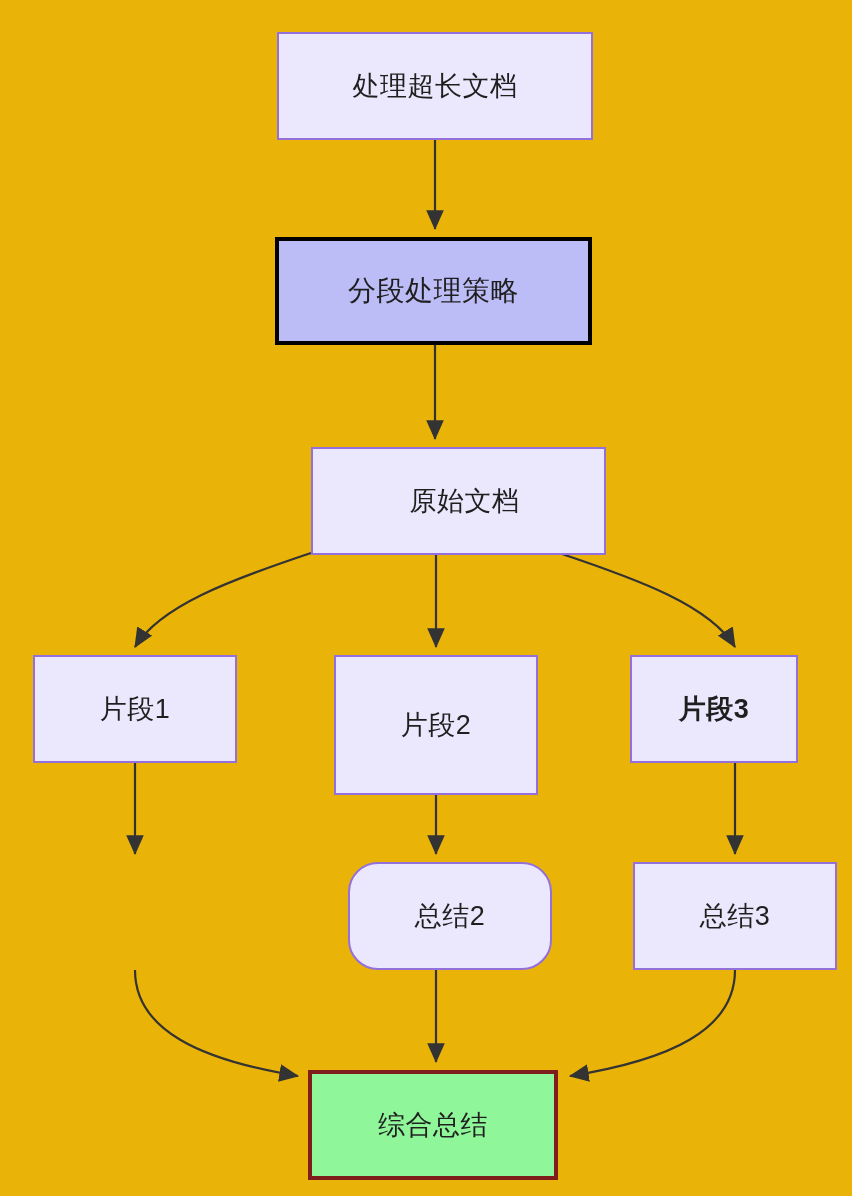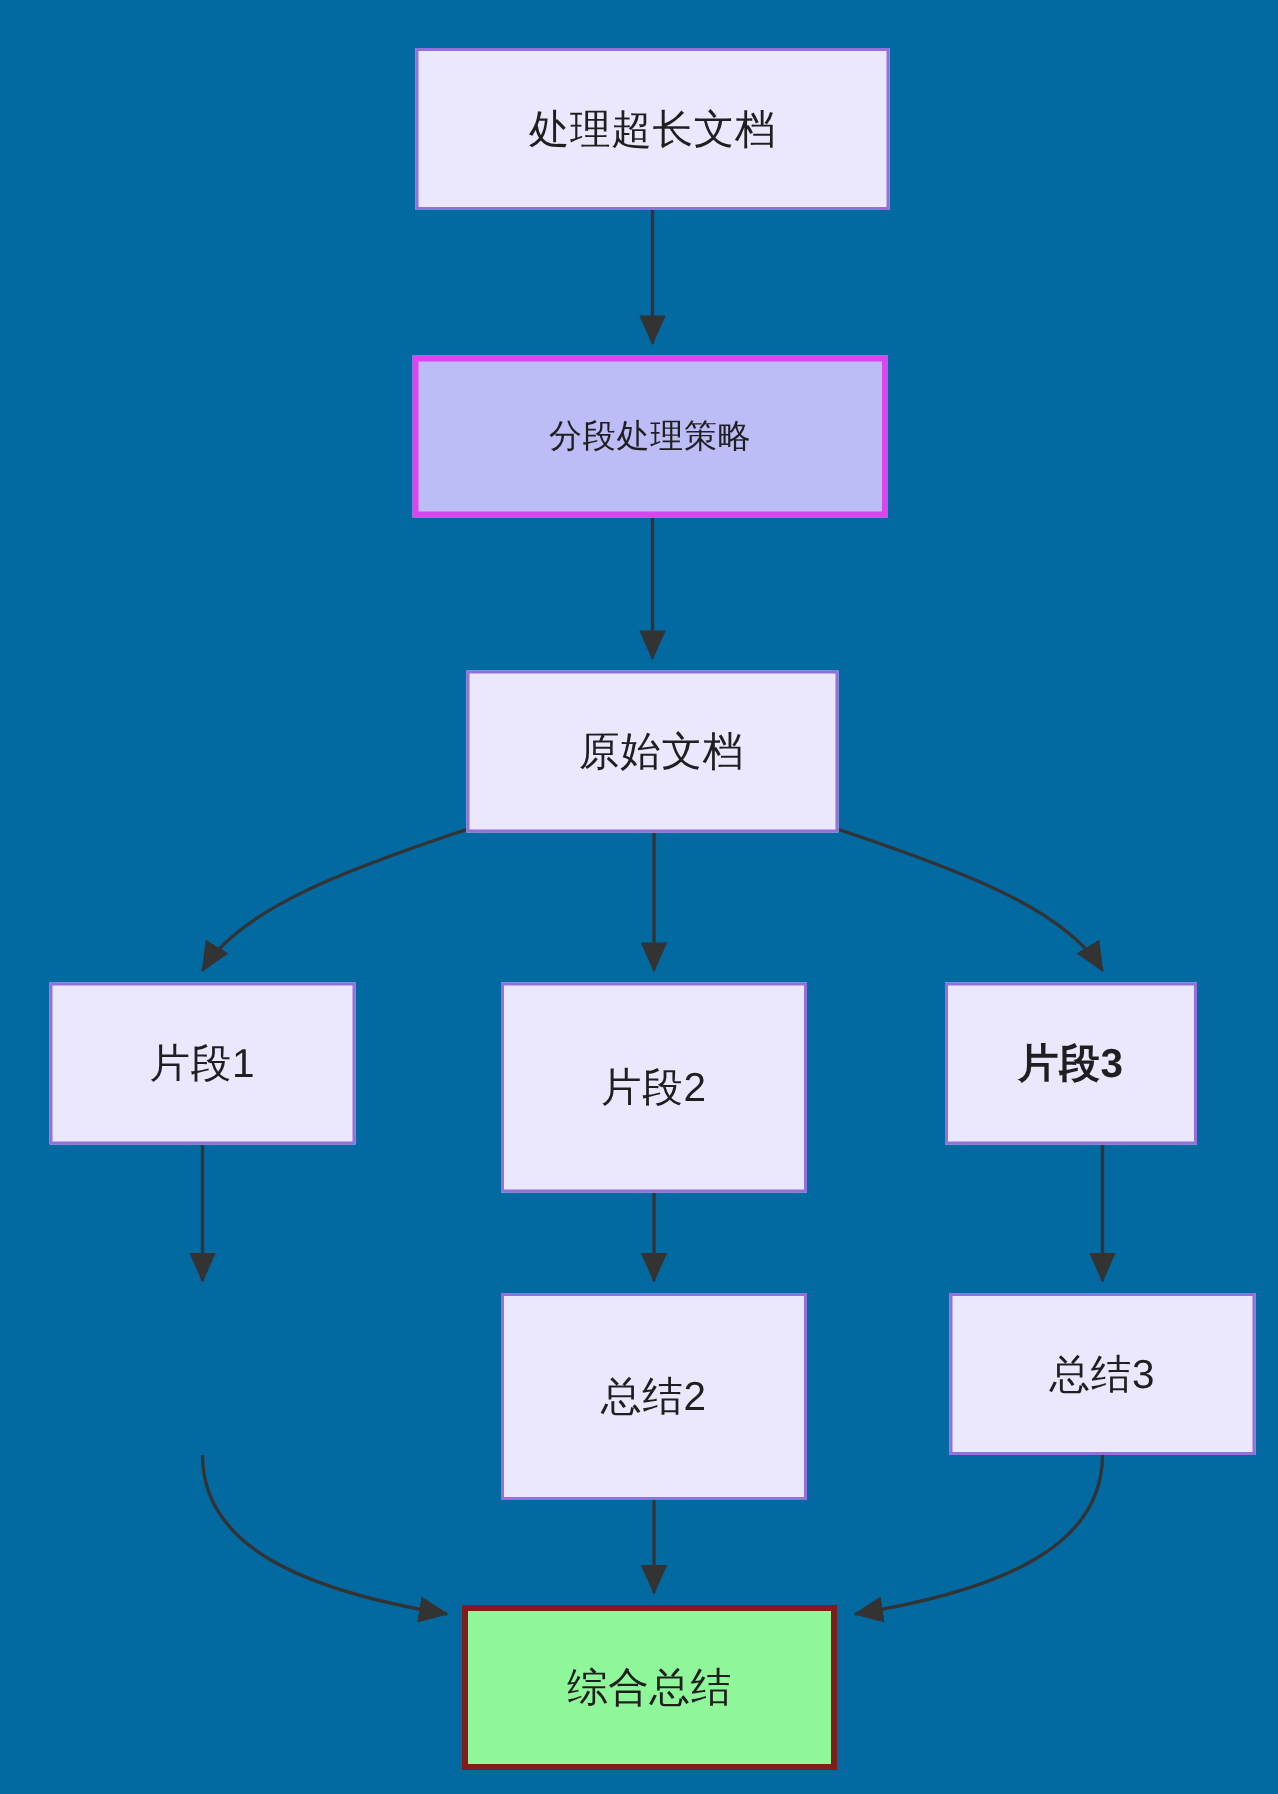--- a/index.html
+++ b/index.html
@@ -7,21 +7,21 @@
     padding: 0;
     background: #ffffff;
   }
   body {
     font-family: "Liberation Sans", "DejaVu Sans", sans-serif;
   }
   #diagram-canvas {
     position: relative;
     width: 852px;
     height: 1196px;
-    background: #0369a1;
+    background: #eab308;
     overflow: hidden;
   }
   #edge-layer {
     position: absolute;
     left: 0;
     top: 0;
     width: 852px;
     height: 1196px;
     pointer-events: none;
   }
@@ -43,22 +43,22 @@
   }
   
   .node.style-light {
     background: #ebe8fd;
     border: 2px solid #9370db;
     font-size: 27px;
   }
   
   .node.style-strategy {
     background: #bcbcf7;
-    border: 4px solid #d946ef;
-    font-size: 22px;
+    border: 4px solid #000000;
+    font-size: 28px;
   }
   
   .node.style-result {
     background: #8ff79a;
     border: 4px solid #7f1d1d;
     font-size: 27px;
   }
 </style>
 </head>
 <body>
@@ -87,38 +87,38 @@
   </svg>
 
   <div class="node style-light" style="left:277px; top:32px; width:316px; height:108px;">
     <span class="node-label">处理超长文档</span>
   </div>
 
   <div class="node style-strategy" style="left:275px; top:237px; width:317px; height:108px;">
     <span class="node-label">分段处理策略</span>
   </div>
 
-  <div class="node style-light" style="left:311px; top:447px; width:248px; height:108px;padding-left:12px;">
+  <div class="node style-light" style="left:311px; top:447px; width:295px; height:108px;padding-left:12px;">
     <span class="node-label">原始文档</span>
   </div>
 
   <div class="node style-light" style="left:33px; top:655px; width:204px; height:108px;text-align:center;">
     <span class="node-label">片段1</span>
   </div>
 
   <div class="node style-light" style="left:334px; top:655px; width:204px; height:140px;">
     <span class="node-label">片段2</span>
   </div>
 
   <div class="node style-light" style="left:630px; top:655px; width:168px; height:108px;font-weight:bold;">
     <span class="node-label">片段3</span>
   </div>
 
 
-  <div class="node style-light" style="left:334px; top:862px; width:204px; height:138px;">
+  <div class="node style-light" style="left:348px; top:862px; width:204px; height:108px;border-radius:30px;">
     <span class="node-label">总结2</span>
   </div>
 
   <div class="node style-light" style="left:633px; top:862px; width:204px; height:108px;">
     <span class="node-label">总结3</span>
   </div>
 
   <div class="node style-result" style="left:308px; top:1070px; width:250px; height:110px;">
     <span class="node-label">综合总结</span>
   </div>

